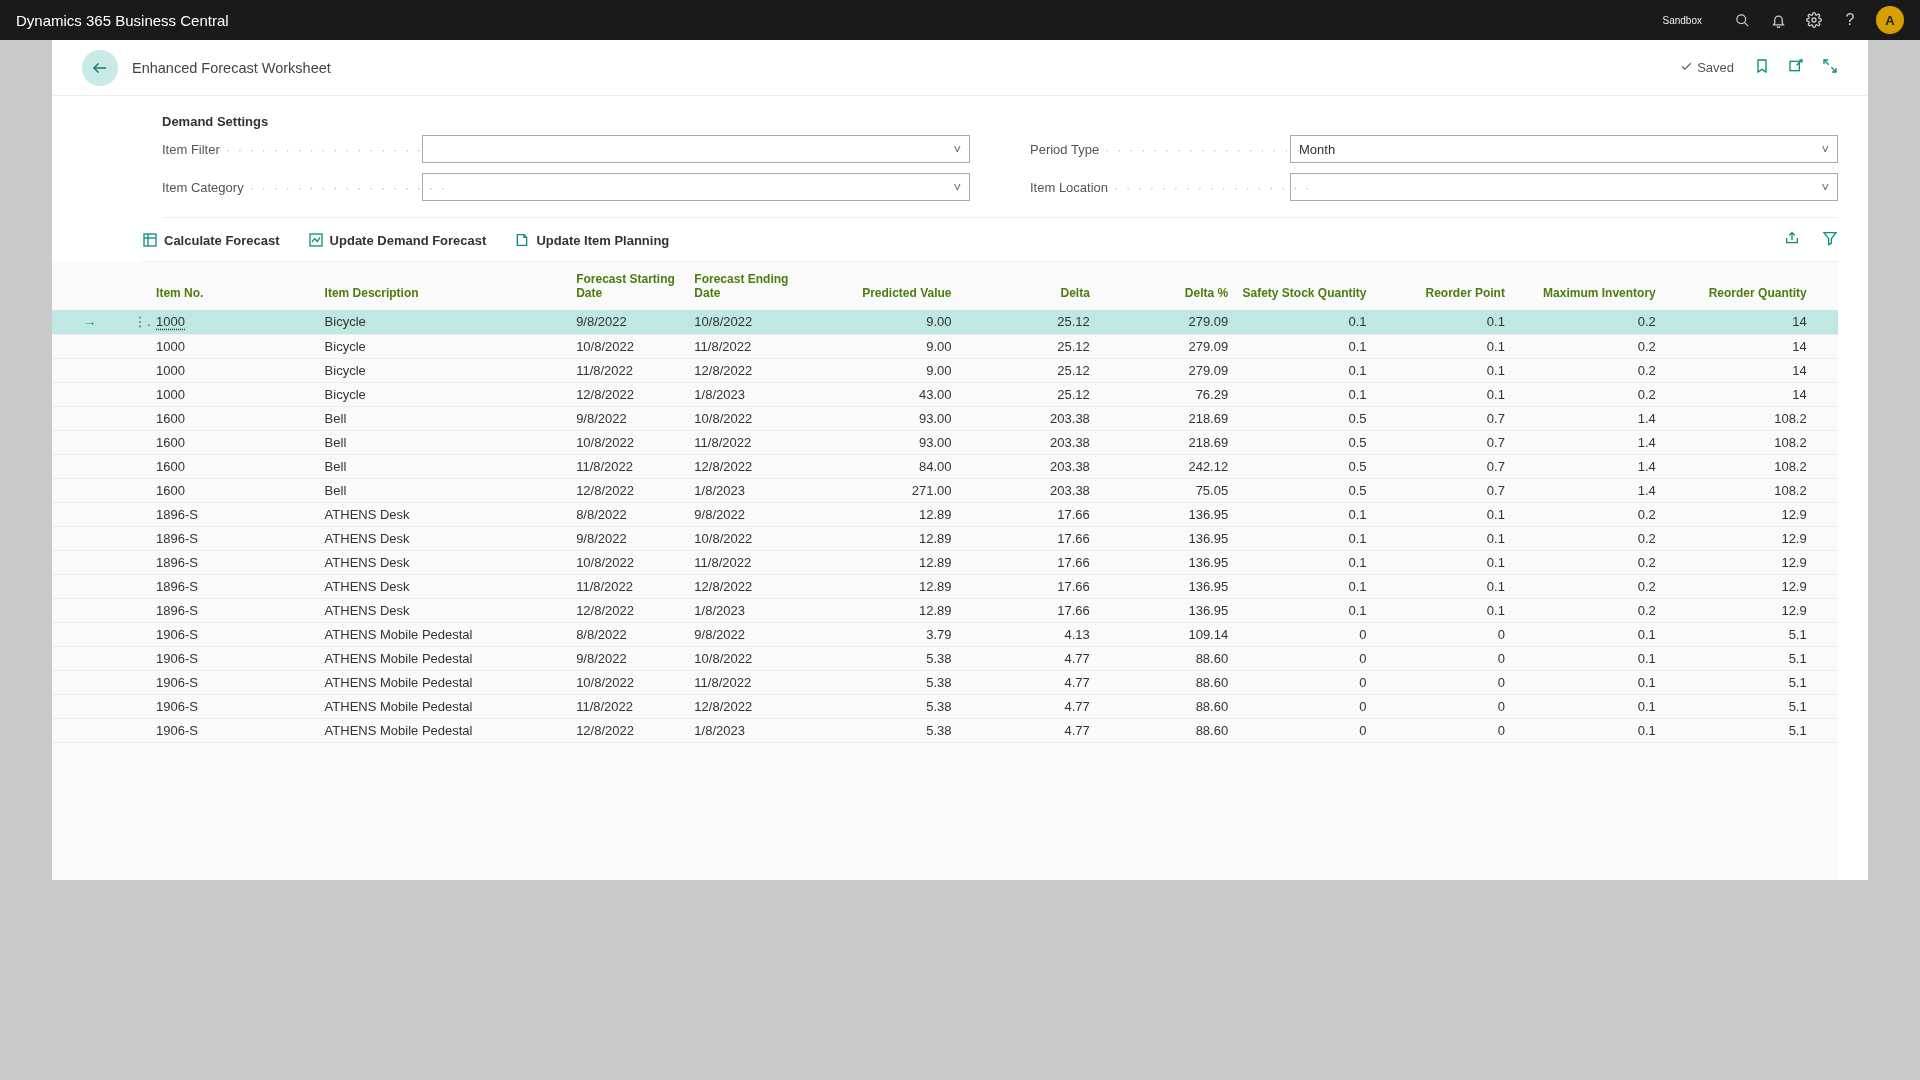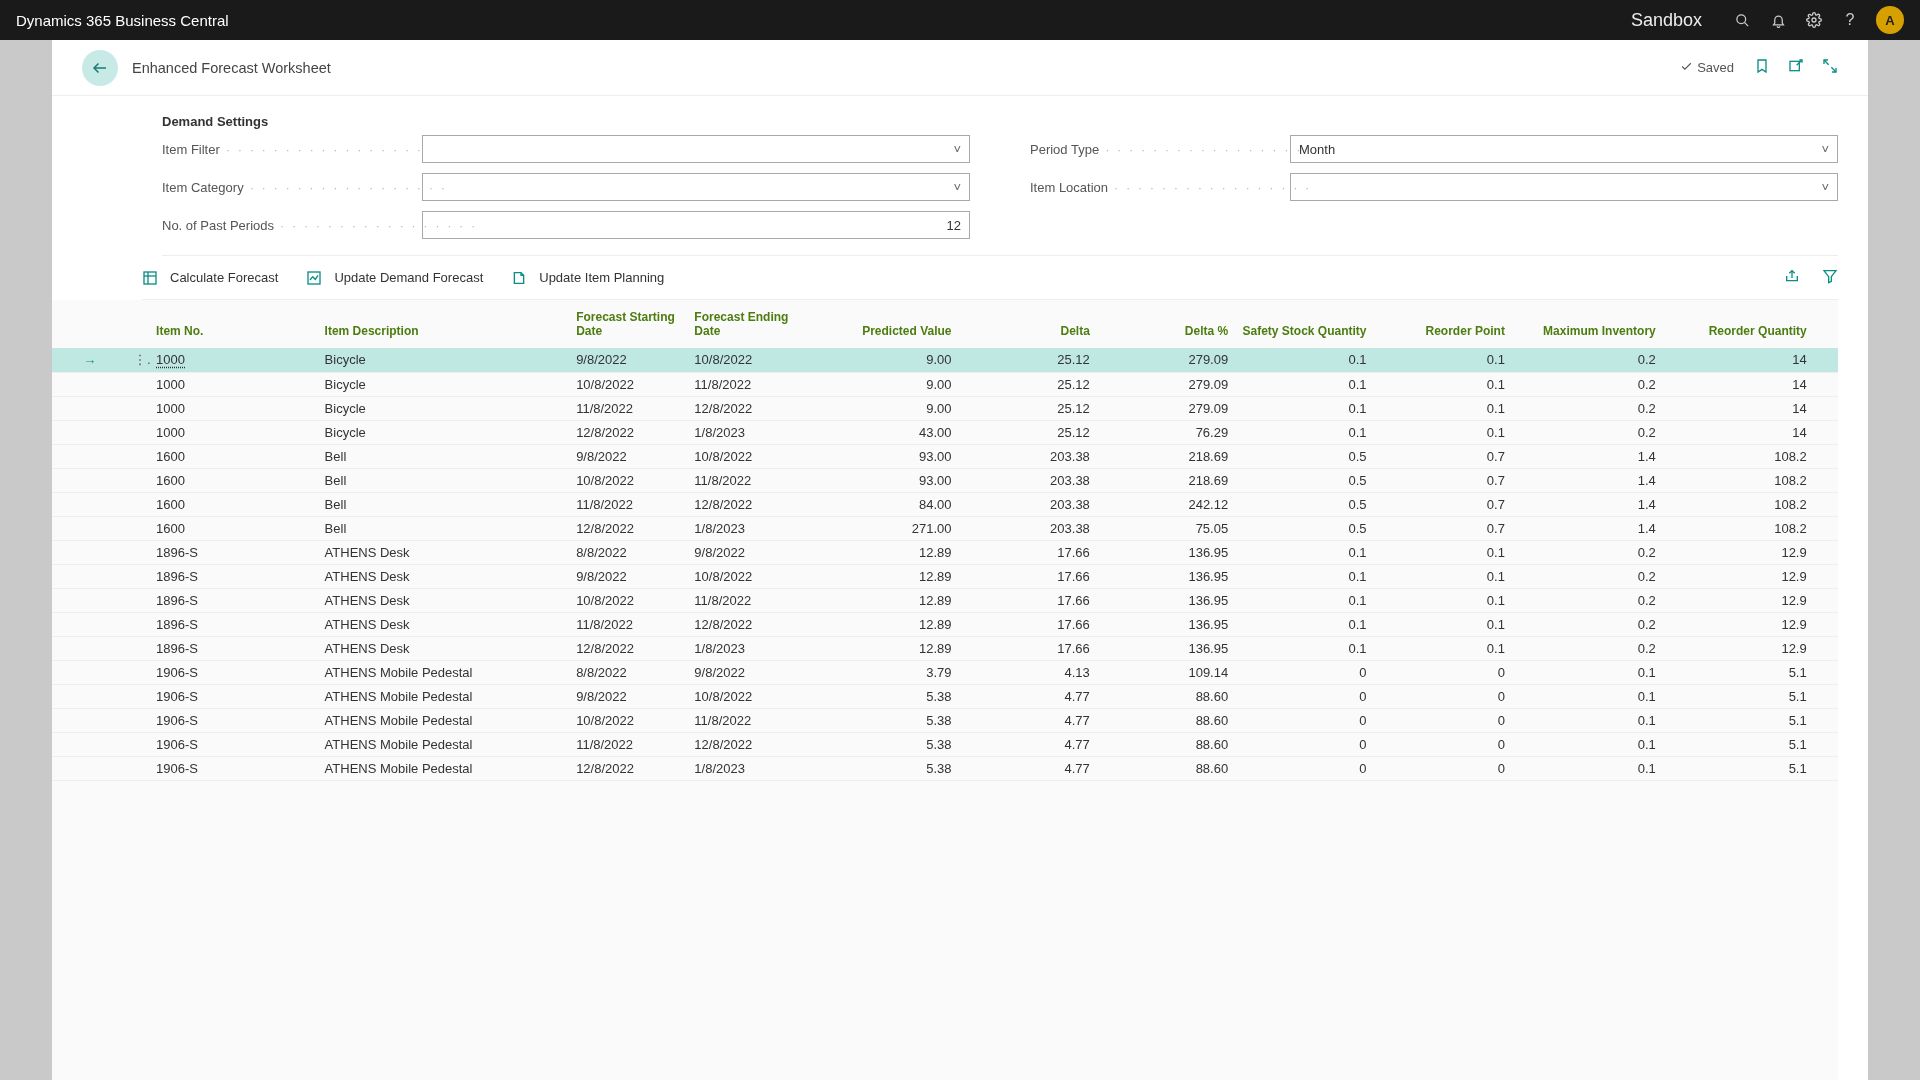--- a/index.html
+++ b/index.html
@@ -1,21 +1,21 @@
 <!DOCTYPE html>
 <html><head>
 <meta charset="utf-8">
 <style>
   * { box-sizing: border-box; margin: 0; padding: 0; }
   html, body { width: 100%; height: 100%; font-family: "Segoe UI", Arial, sans-serif; font-size: 13px; color: #333; background: #c9c9c9; }
-  .outer { width: 1920px; height: 1080px; background: #c9c9c9; position: relative; }
+  .outer { width: 1920px; height: 880px; background: #c9c9c9; position: relative; }
 
   .topbar { height: 40px; background: #1a1a1a; color: #fff; display: flex; align-items: center; padding: 0 16px; }
   .topbar .title { flex: 1; font-size: 15px; font-weight: 400; }
-  .topbar .env { font-size: 18px; margin-right: 18px; color: #eee; }
+  .topbar .env { font-size: 10px; margin-right: 18px; color: #eee; }
   .topbar .ticon { width: 28px; height: 28px; display: inline-flex; align-items: center; justify-content: center; margin-left: 8px; cursor: pointer; color: #ccc; }
   .topbar .avatar { width: 28px; height: 28px; border-radius: 50%; background: #d6a100; display: inline-flex; align-items: center; justify-content: center; color: #222; margin-left: 12px; font-weight: 600; }
 
   .page { margin: 0 52px; background: #fff; height: calc(100% - 40px); display: flex; flex-direction: column; }
   .pagehdr { height: 56px; display: flex; align-items: center; padding: 0 30px; border-bottom: 1px solid #eee; }
   .backbtn { width: 36px; height: 36px; border-radius: 50%; background: #c7eae6; display: inline-flex; align-items: center; justify-content: center; cursor: pointer; color: #1a7a70; margin-right: 14px; }
   .page-title { font-size: 14.5px; color: #444; }
   .spacer { flex: 1; }
   .saved { color: #555; font-size: 13px; display: inline-flex; gap: 4px; margin-right: 20px; }
   .hdricons { display: flex; gap: 18px; color: #0a8f85; align-items: center; }
@@ -26,21 +26,21 @@
   .filter-grid { display: grid; grid-template-columns: 1fr 1fr; column-gap: 60px; row-gap: 10px; padding-bottom: 16px; border-bottom: 1px solid #eee; }
   .fld { display: flex; align-items: center; }
   .fld-label { width: 260px; color: #555; position: relative; white-space: nowrap; }
   .fld-label::after { content: " · · · · · · · · · · · · · · · · · · · · · · · · · · · · · · · · · · · · · · · ·"; color: #bbb; letter-spacing: 2px; overflow: hidden; position: absolute; padding-left: 6px; width: 200px; }
   .fld input, .fld .selectlike { flex: 1; height: 28px; border: 1px solid #aaa; background: #fff; padding: 0 8px; font-size: 13px; color: #333; }
   .fld .selectlike { display: flex; align-items: center; justify-content: space-between; cursor: pointer; }
   .fld .selectlike .chev { color: #666; }
   .fld input.right { text-align: right; }
 
   .actbar { display: flex; align-items: center; padding: 12px 0; border-bottom: 1px solid #eee; gap: 28px; margin-left: -20px; padding-left: 0; }
-  .actbtn { display: inline-flex; align-items: center; gap: 12px; cursor: pointer; color: #333; }
+  .actbtn { display: inline-flex; align-items: flex-end; gap: 6px; cursor: pointer; color: #333; font-weight: bold; }
   .actbtn svg, .actbtn .ic { color: #0a8f85; }
   .actbar .right { margin-left: auto; display: flex; gap: 22px; color: #0a8f85; padding-right: 0; }
   .actbar .right span { cursor: pointer; }
 
   .tablewrap { flex: 1; overflow: auto; margin-left: -110px; background: #fafafa; }
   table { width: 100%; border-collapse: collapse; table-layout: fixed; }
   thead th { text-align: left; font-weight: 700; color: #4d7c0f; font-size: 12px; padding: 10px 6px; vertical-align: bottom; background: #fafafa; }
   thead th.num { text-align: right; }
   tbody tr { border-bottom: 1px solid #eee; height: 24px; }
   tbody tr.sel { background: #bfe8e3; }
@@ -158,24 +158,20 @@
             <span></span>
             <span class="chev">˅</span>
           </div>
         </div>
         <div class="fld">
           <div class="fld-label">Item Location</div>
           <div class="selectlike">
             <span></span>
             <span class="chev">˅</span>
           </div>
-        </div>
-        <div class="fld">
-          <div class="fld-label">No. of Past Periods</div>
-          <input class="right" value="12" style="">
         </div>
       </div>
 
       <div class="actbar">
         <div class="actbtn">
           <svg class="ic" width="16" height="16" viewBox="0 0 24 24" fill="none" stroke="currentColor" stroke-width="2">
               <rect x="3" y="3" width="18" height="18"></rect>
               <line x1="3" y1="9" x2="21" y2="9"></line>
               <line x1="9" y1="3" x2="9" y2="21"></line>
             </svg>

